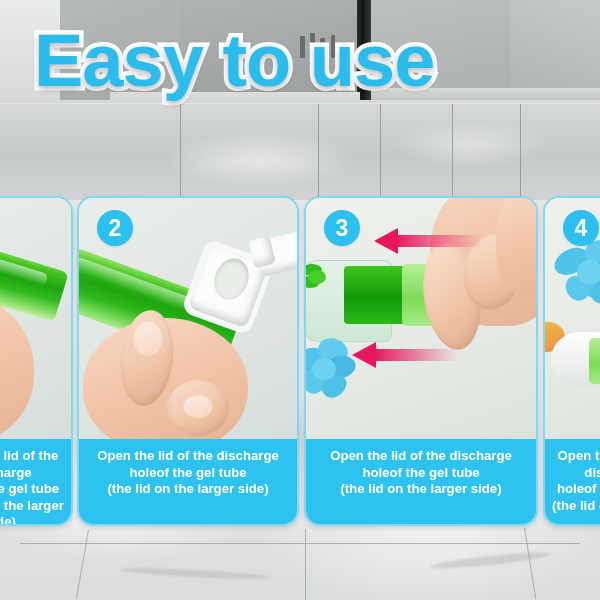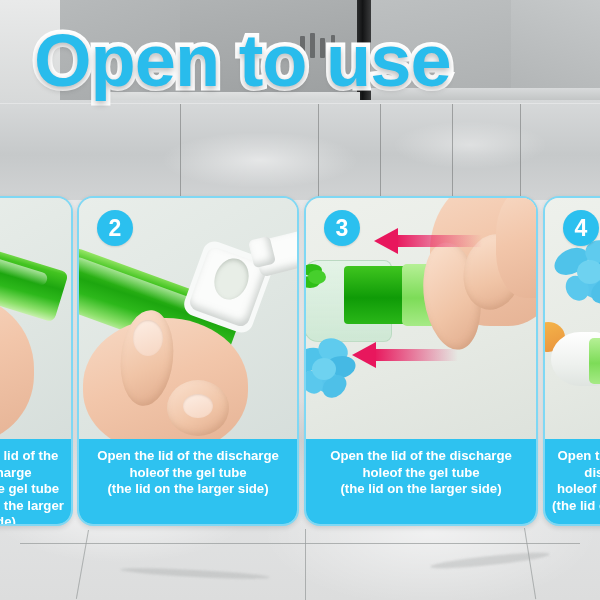--- a/index.html
+++ b/index.html
@@ -255,21 +255,21 @@
 
   <div class="bg-floor"></div>
   <div class="grout grout-h" style="left:20px;top:543px;width:560px;"></div>
   <div class="grout" style="left:305px;top:529px;width:1px;height:71px;"></div>
   <div class="grout" style="left:88px;top:530px;width:1px;height:70px;transform:rotate(10deg);transform-origin:top;"></div>
   <div class="grout" style="left:524px;top:528px;width:1px;height:72px;transform:rotate(-9deg);transform-origin:top;"></div>
   <div class="marble-vein" style="left:430px;top:556px;width:120px;height:9px;transform:rotate(-6deg);"></div>
   <div class="marble-vein" style="left:120px;top:570px;width:150px;height:7px;transform:rotate(3deg);"></div>
 </div>
 
-<div id="title">Open to use</div>
+<div id="title">Easy to use</div>
 
 <div id="strip">
 
   <div class="panel" id="panel1">
     <div class="photo">
       <div class="ph-bg-studio"></div>
 
       <div class="tube" style="left:-40px;top:48px;width:175px;height:52px;transform:rotate(17deg);"></div>
       <div class="tube-hi" style="left:-30px;top:54px;width:150px;height:13px;transform:rotate(17deg);opacity:.65;"></div>
 

